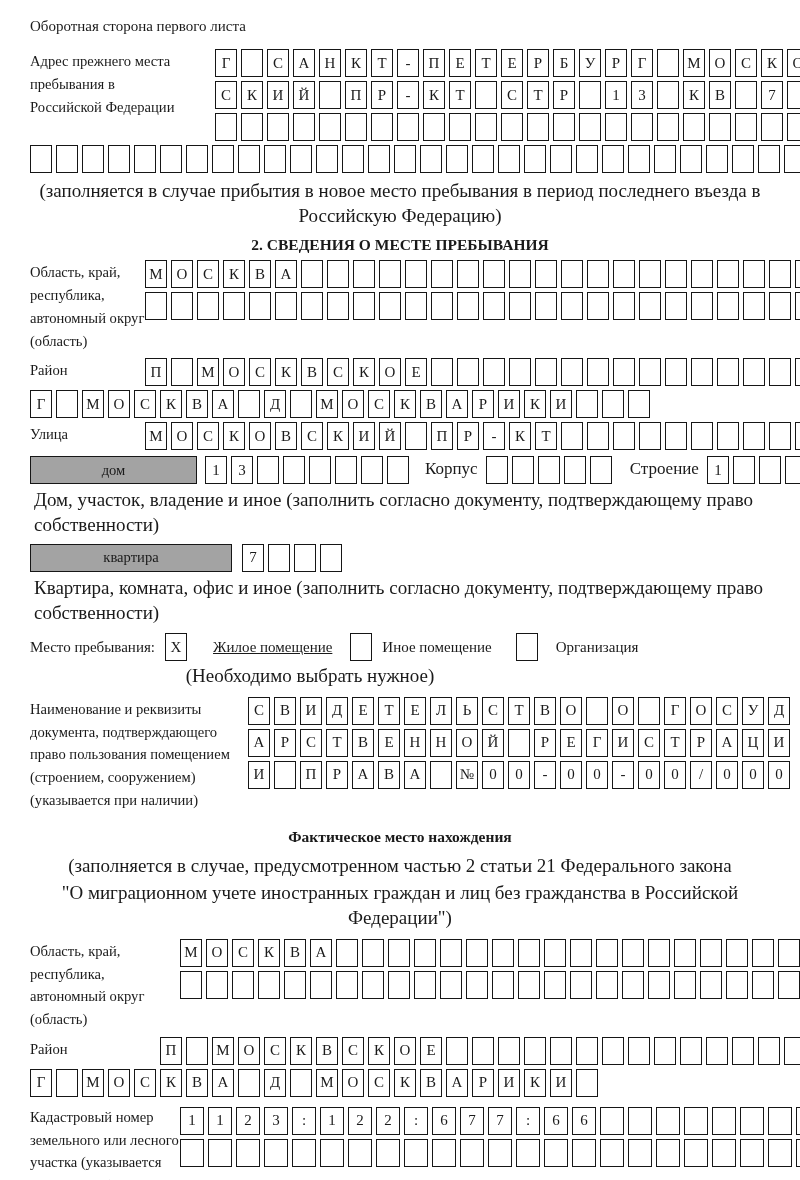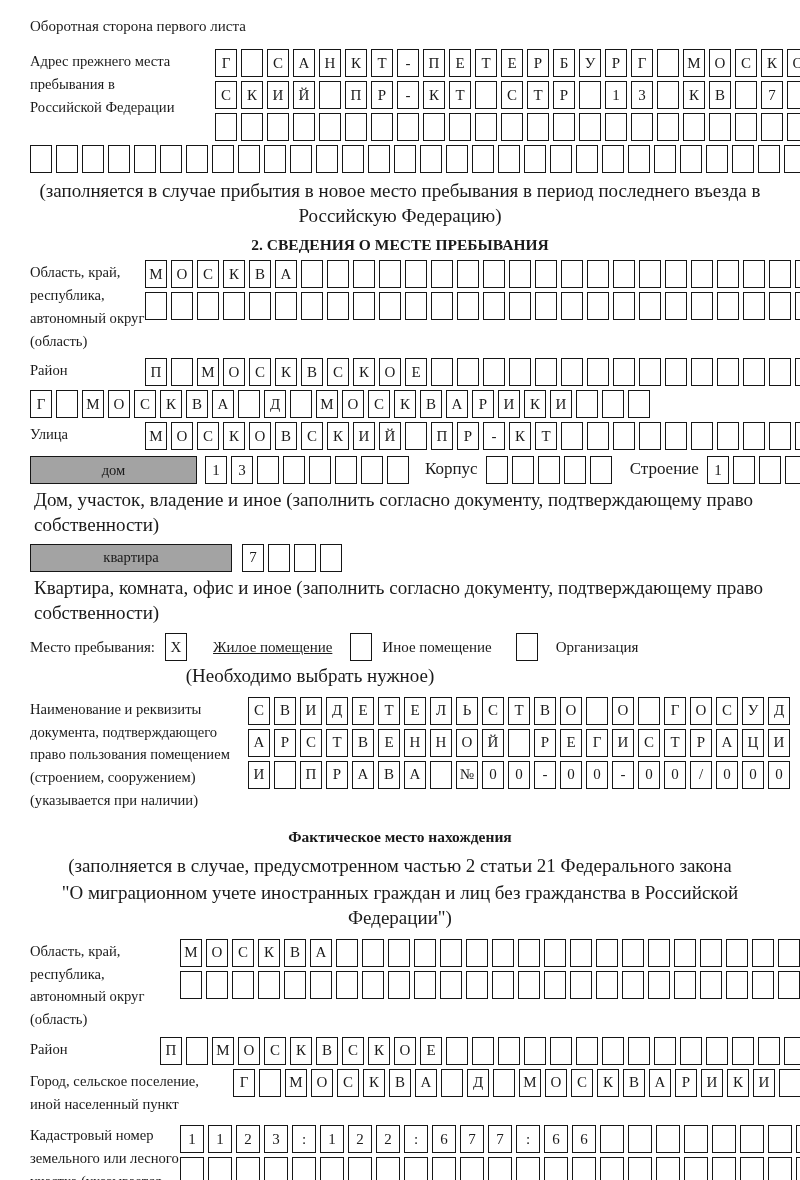--- a/index.html
+++ b/index.html
@@ -535,21 +535,20 @@
         <div class="cell"></div>
         <div class="cell"></div>
         <div class="cell"></div>
         <div class="cell"></div>
         <div class="cell"></div>
         <div class="cell"></div>
       </div>
   </div>
 
   <div class="row mt4">
-    <div class="lbl w203">Город, сельское поселение, иной населенный пункт</div>
     <div class="grid">
         <div class="cell">Г</div>
         <div class="cell"></div>
         <div class="cell">М</div>
         <div class="cell">О</div>
         <div class="cell">С</div>
         <div class="cell">К</div>
         <div class="cell">В</div>
         <div class="cell">А</div>
         <div class="cell"></div>

